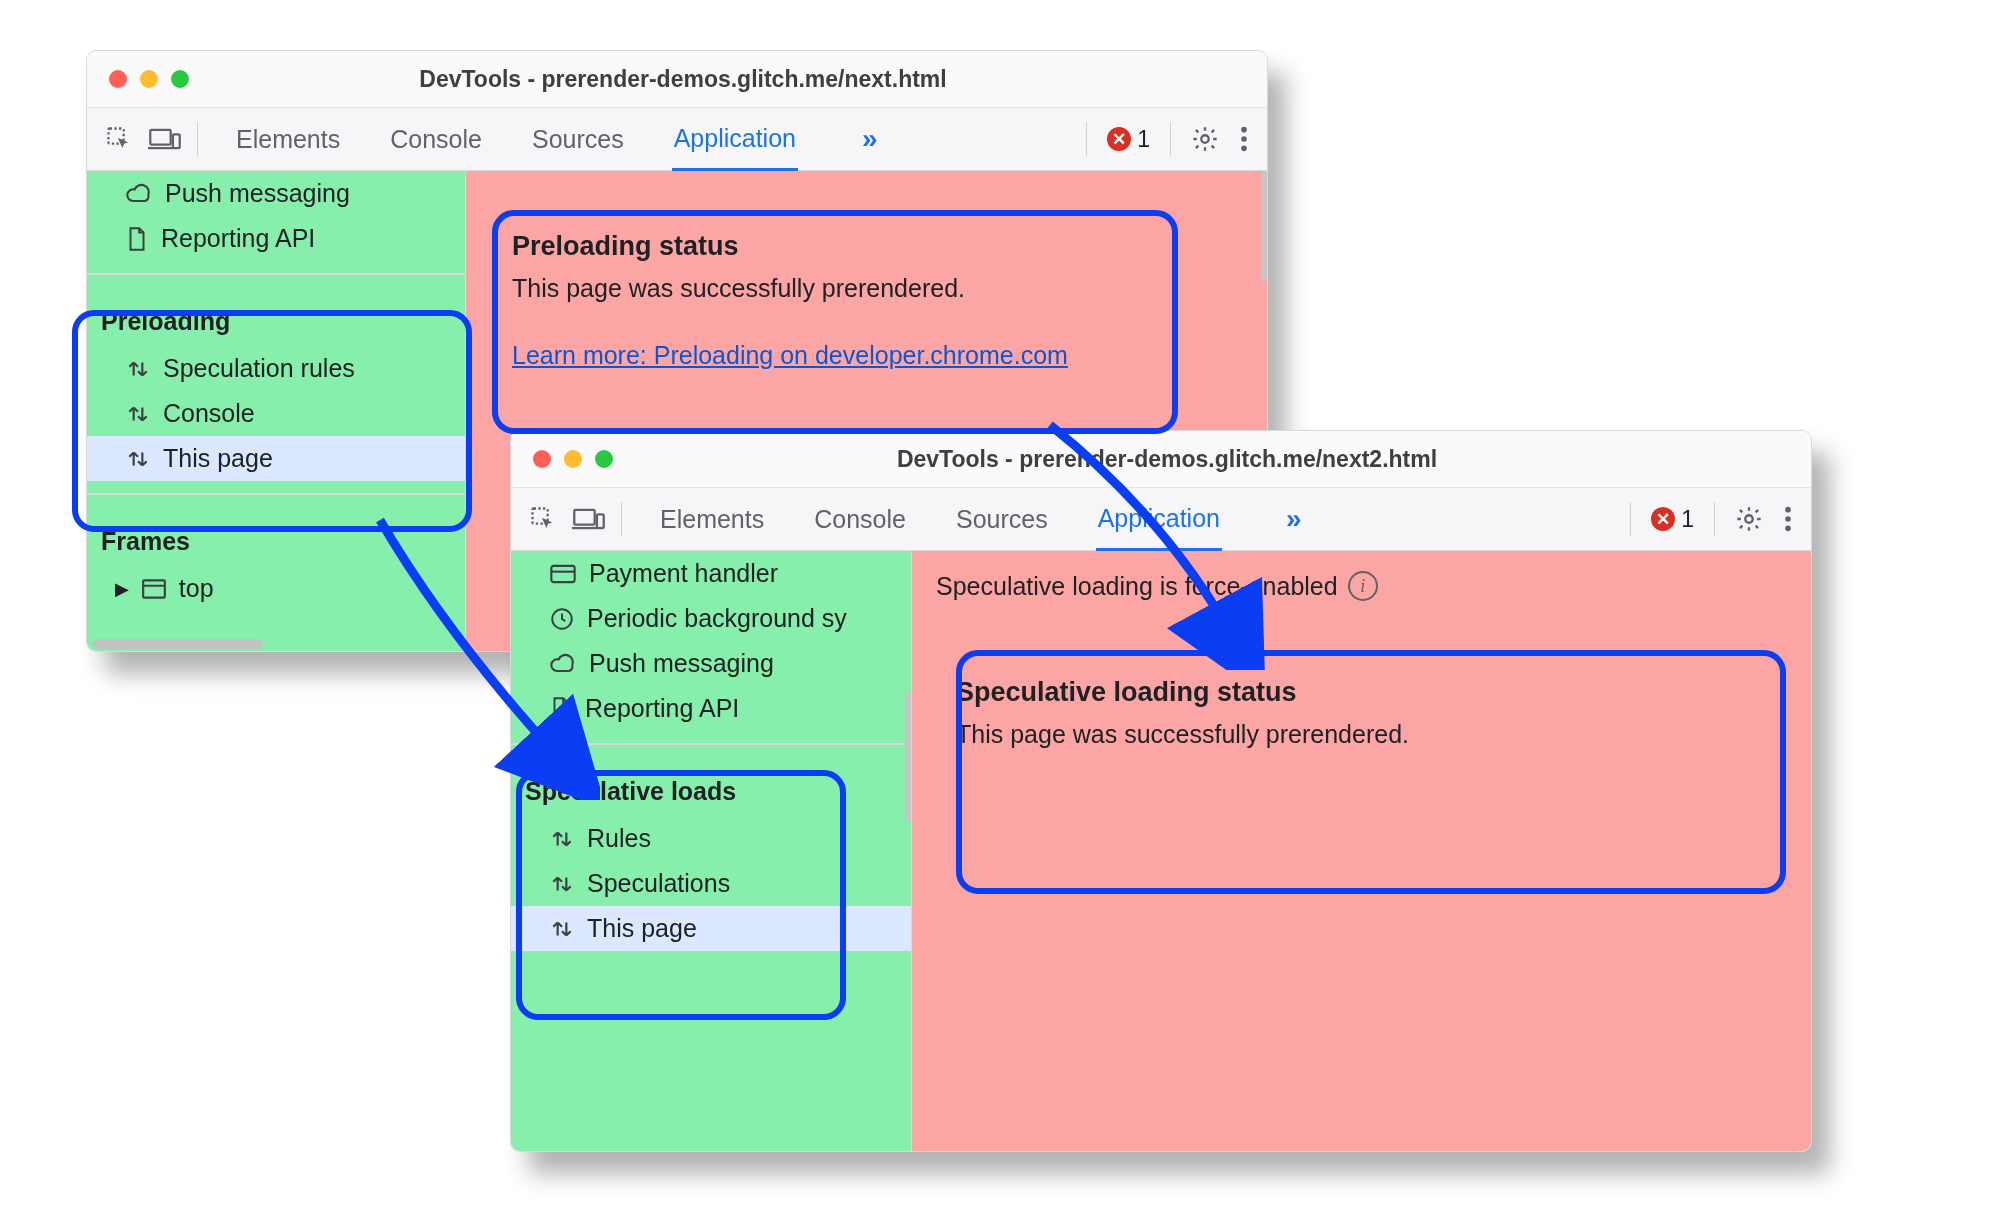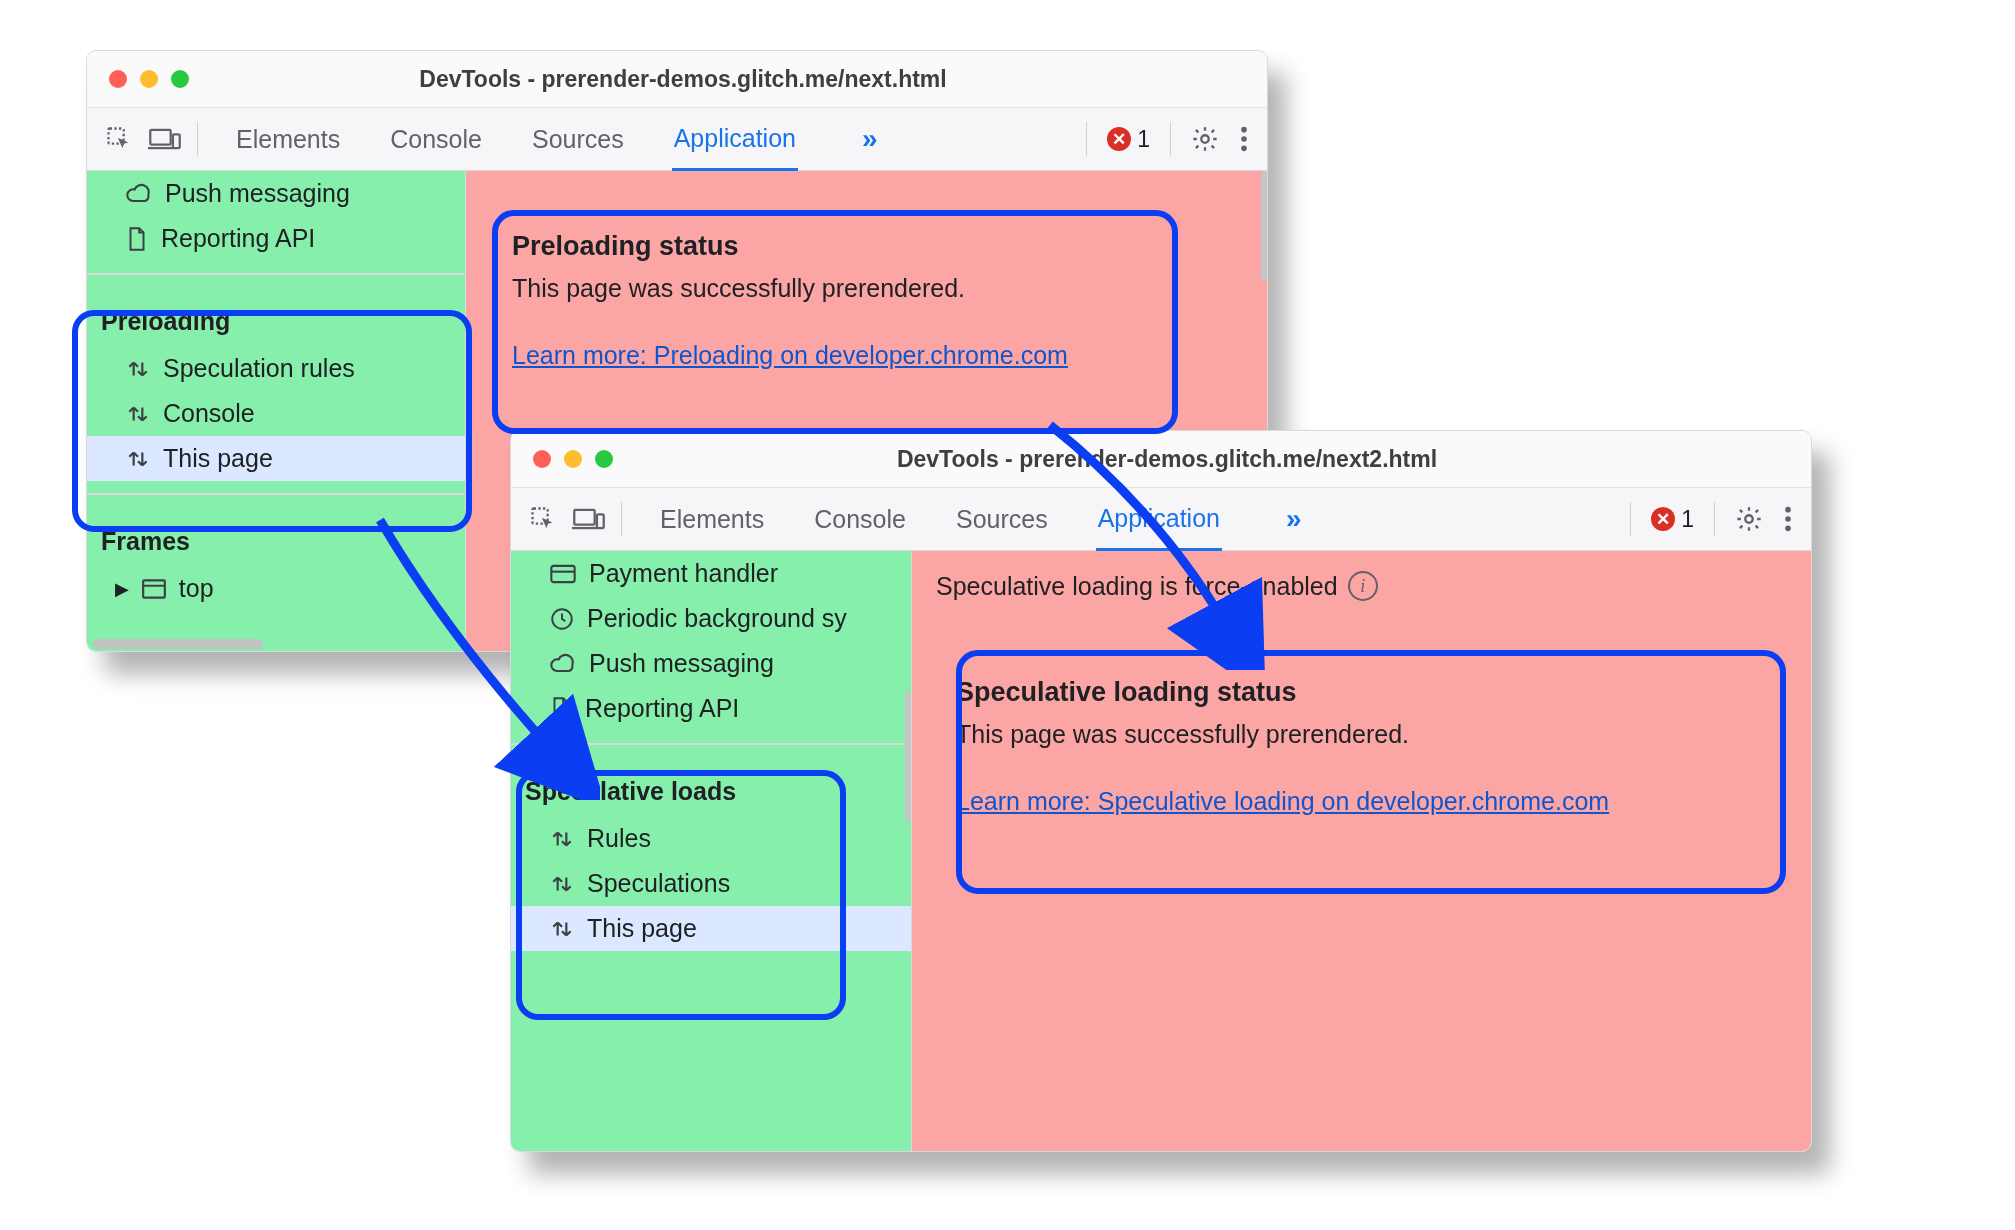--- a/index.html
+++ b/index.html
@@ -262,21 +262,20 @@
       <div class="sb-thin" style="top:140px;height:130px"></div>
     </div>
     <div class="content">
       <div class="notice">
         <span>Speculative loading is force-enabled</span>
         <span class="info">i</span>
       </div>
       <div class="status-box" style="padding:46px 20px 0;">
         <h3>Speculative loading status</h3>
         <p>This page was successfully prerendered.</p>
-        <a class="more" href="#">Learn more: Speculative loading on developer.chrome.com</a>
       </div>
     </div>
   </div>
 </div>
 
 <div class="hl" style="left:72px;top:310px;width:388px;height:210px;"></div>
 <div class="hl" style="left:492px;top:210px;width:674px;height:212px;"></div>
 <div class="hl" style="left:516px;top:770px;width:318px;height:238px;"></div>
 <div class="hl" style="left:956px;top:650px;width:818px;height:232px;"></div>
 

